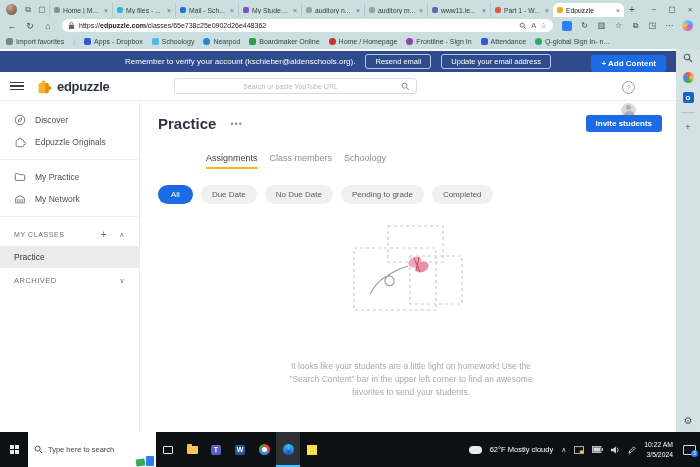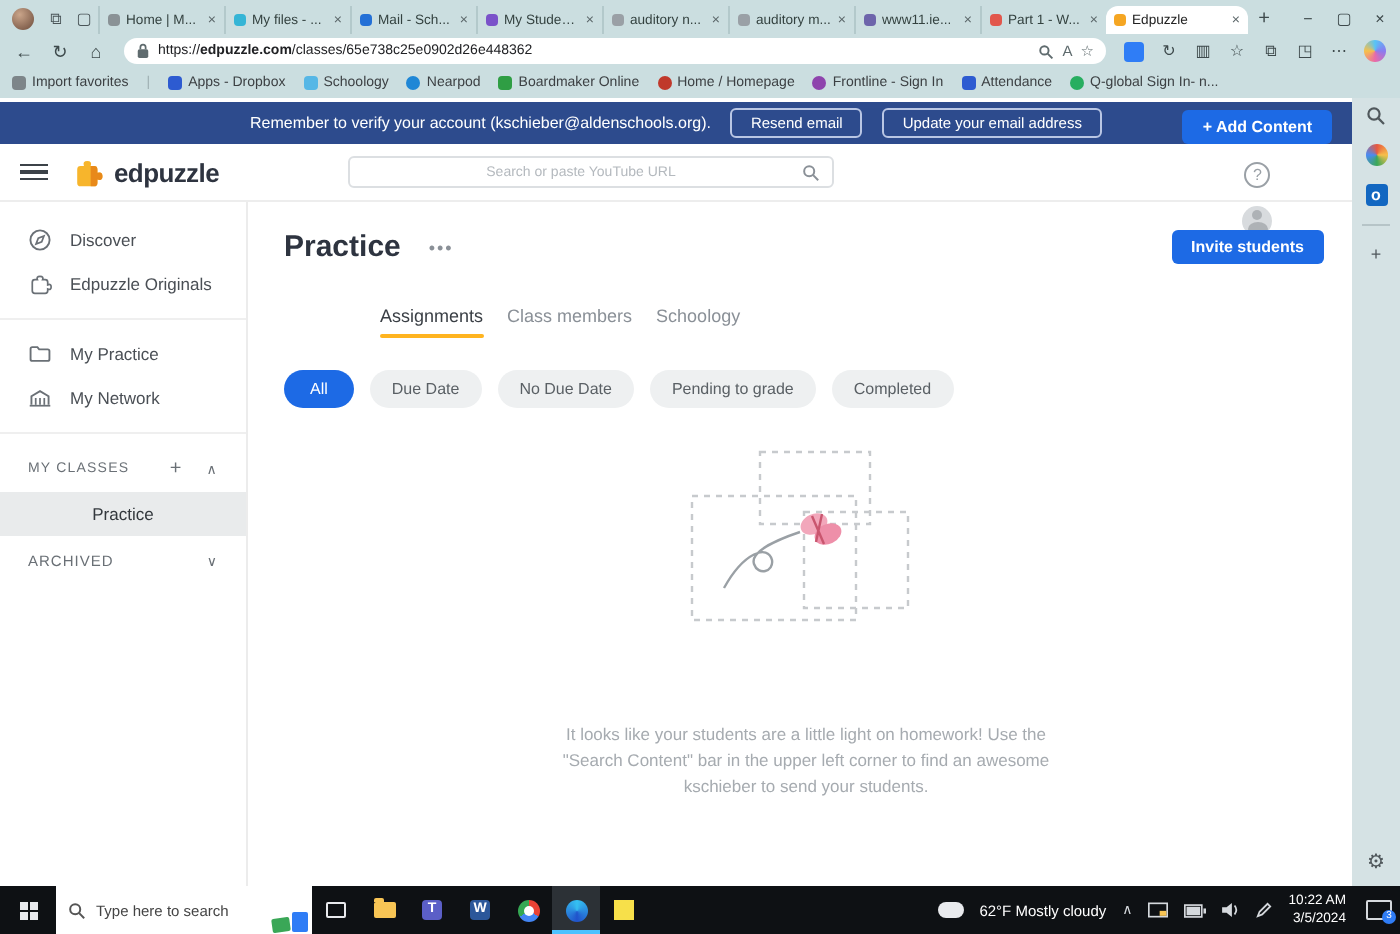--- a/index.html
+++ b/index.html
@@ -62,21 +62,21 @@
   .ep-search input::placeholder { color:#b4b9be; }
   .hdr-right { margin-left:auto; display:flex; align-items:center; gap:9px;flex-direction:column; }
   .btn-blue { background:#1d6ae5; color:#fff; border:none; border-radius:3px; font-size:8px; padding:4px 10px; font-family:inherit; font-weight:bold; }
   .help-circle { width:13px; height:13px; border:1px solid #9aa0a6; border-radius:50%; color:#9aa0a6; font-size:8px; line-height:12px; text-align:center; }
   .hdr-avatar { width:15px; height:15px; border-radius:50%; background:#d8dbde; position:relative; overflow:hidden; }
   .hdr-avatar:before { content:""; position:absolute; top:2.5px; left:5px; width:5px; height:5px; border-radius:50%; background:#aeb2b6; }
   .hdr-avatar:after { content:""; position:absolute; top:8.5px; left:2.5px; width:10px; height:7px; border-radius:50%; background:#aeb2b6; }
 
   
   .app-row { flex:1; display:flex; min-height:0; }
-  .sidebar { width:124px; border-right:1px solid #ececec; padding-top:8px; font-size:8.5px; color:#4a4f55;text-align:center; }
+  .sidebar { width:140px; border-right:1px solid #ececec; padding-top:8px; font-size:8.5px; color:#4a4f55; }
   .side-item { display:flex; align-items:center; gap:9px; padding:5px 14px; }
   .side-item svg { flex:none; }
   .side-div { height:1px; background:#efefef; margin:6px 0; }
   .side-classes-hdr { display:flex; align-items:center; padding:6px 14px; font-size:7px; letter-spacing:0.6px; color:#6a7076; }
   .side-classes-hdr .plus { margin-left:auto; font-size:10px; color:#6a7076; }
   .side-classes-hdr .chev { margin-left:12px; font-size:7px; color:#6a7076; }
   .side-class-active { background:#e9ebec; padding:6px 14px; color:#33383d; }
   .side-archived { display:flex; align-items:center; padding:8px 14px; font-size:7.5px; letter-spacing:0.5px; color:#6a7076; }
   .side-archived .chev { margin-left:auto; font-size:7px; }
 
@@ -90,21 +90,21 @@
   .tabs-row .mtab.active { color:#3a3f45; }
   .tabs-row .mtab.active:after { content:""; position:absolute; left:0; right:0; bottom:0; height:2.5px; background:#ffb41f; border-radius:2px; }
   .pills-row { display:flex; gap:8px; margin-top:16px; }
   .pill { background:#eef0f1; color:#5a6065; border-radius:10px; font-size:8px; padding:5px 11px; white-space:nowrap; }
   .pill.active { background:#1d6ae5; color:#fff; padding:5px 13px; }
 
   .empty-wrap { text-align:center; margin-top:20px; }
   .empty-text { margin:40px auto 0; font-size:8.5px; line-height:1.55; color:#a6abb0; max-width:330px; }
 
   
-  .taskbar { height:24px; background:#0e1114; display:flex; align-items:stretch; color:#fff; }
+  .taskbar { height:35px; background:#0e1114; display:flex; align-items:stretch; color:#fff; }
   .tb-start { width:28px; display:flex; align-items:center; justify-content:center; }
   .win-logo { display:grid; grid-template-columns:4px 4px; grid-template-rows:4px 4px; gap:1px; }
   .win-logo i { background:#e8eaed; }
   .tb-search { width:128px; background:#fff; display:flex; align-items:center; gap:5px; padding:0 6px; color:#444; font-size:7.5px; position:relative; }
   .tb-search .deco { position:absolute; right:2px; bottom:1px; display:flex; align-items:flex-end; gap:1px; }
   .deco-book { width:9px; height:7px; background:#3aa757; border-radius:1px; transform:rotate(-8deg); }
   .deco-bag { width:8px; height:10px; background:#2f7df6; border-radius:1px; }
   .tb-apps { display:flex; }
   .tb-app { width:24px; display:flex; align-items:center; justify-content:center; position:relative; }
   .tb-app.active { background:#2c3136; box-shadow:inset 0 -2px 0 #4cc2ff; }
@@ -366,21 +366,21 @@
               <rect x="8" y="24" width="82" height="62" fill="none" stroke="#c7cacd" stroke-width="1.2" stroke-dasharray="3 3"></rect>
               <rect x="64" y="32" width="52" height="48" fill="none" stroke="#c7cacd" stroke-width="1.2" stroke-dasharray="3 3"></rect>
               <path d="M24 70 C34 52 46 48 48 56 C49 62 41 64 39 58 C37 52 50 46 62 42" fill="none" stroke="#9aa0a5" stroke-width="1.2"></path>
               <ellipse cx="69" cy="38" rx="7" ry="5" fill="#f2a7bb" transform="rotate(-25 69 38)"></ellipse>
               <ellipse cx="76" cy="43" rx="7" ry="5" fill="#ee8fa9" transform="rotate(-25 76 43)"></ellipse>
               <path d="M68 34 L74 48 M73 33 L70 47" stroke="#c9566f" stroke-width="1.2" fill="none"></path>
             </svg>
             <div class="empty-text">
               <div>It looks like your students are a little light on homework! Use the</div>
               <div>"Search Content" bar in the upper left corner to find an awesome</div>
-              <div>kschieber to send your students.</div>
+              <div>favorites to send your students.</div>
             </div>
           </div>
         </div>
       </div>
     </div>
 
     <div class="edge-side">
       <svg width="10" height="10" viewBox="0 0 10 10">
           <circle cx="4" cy="4" r="2.8" fill="none" stroke="#50585c" stroke-width="1.1"></circle>
           <line x1="6.2" y1="6.2" x2="9" y2="9" stroke="#50585c" stroke-width="1.1"></line>

